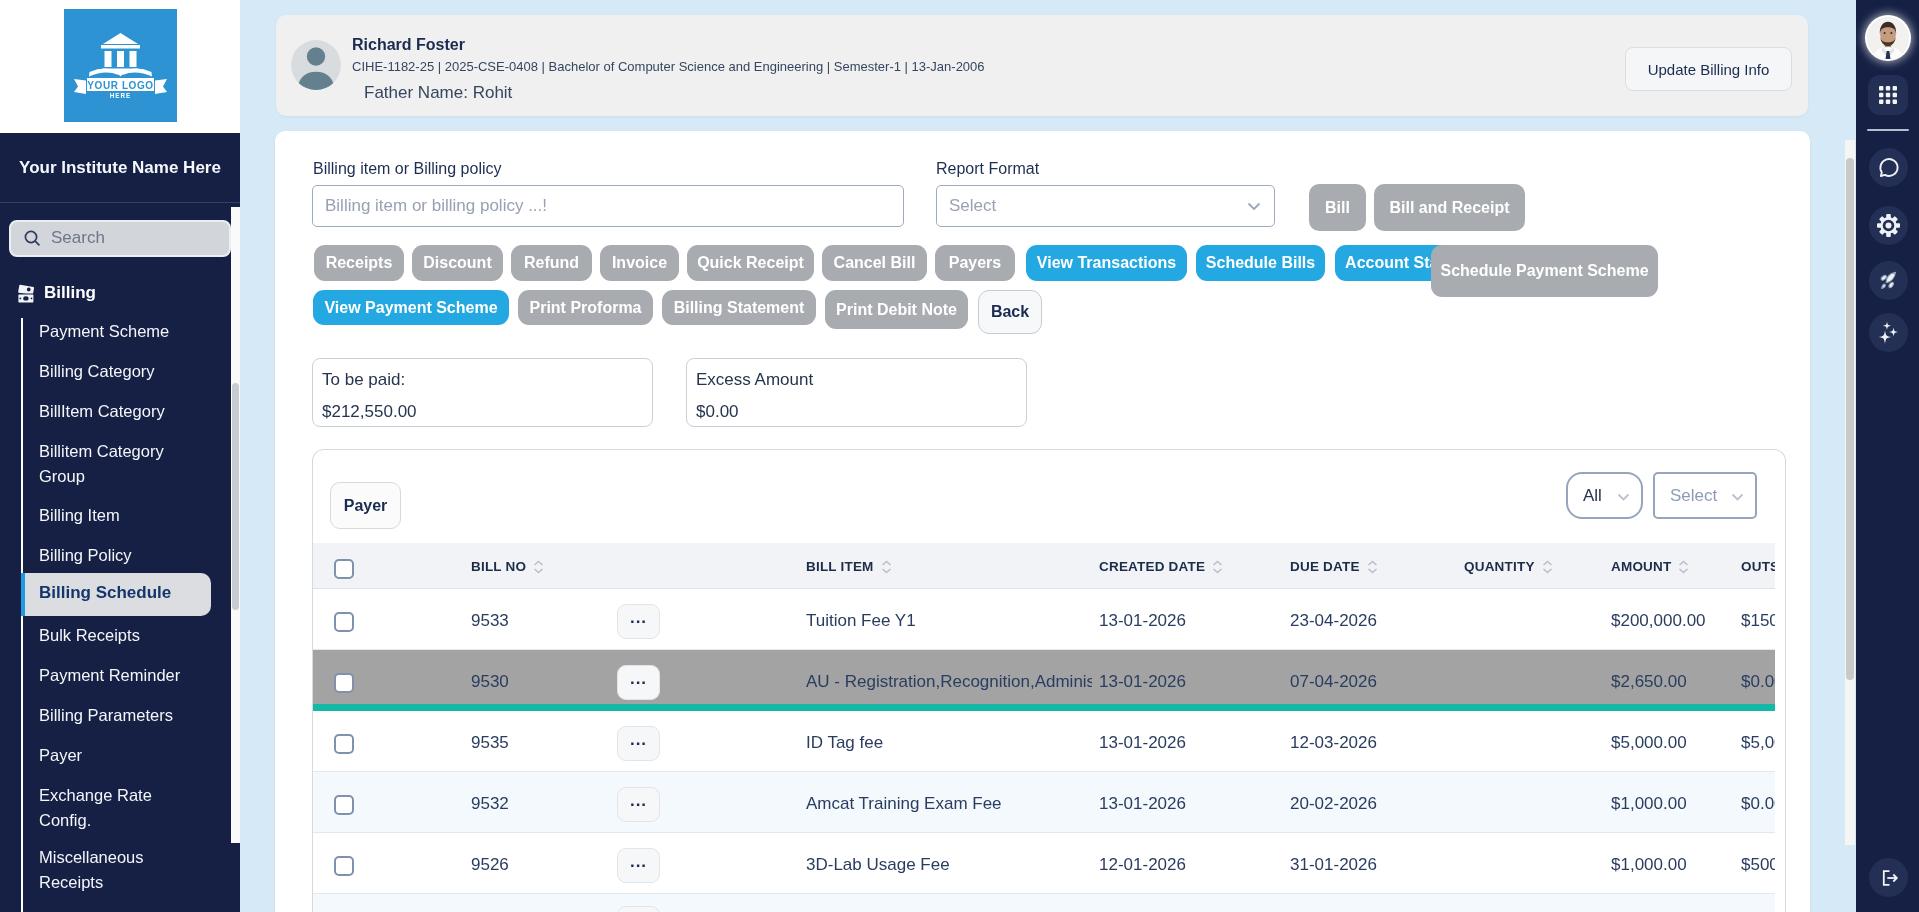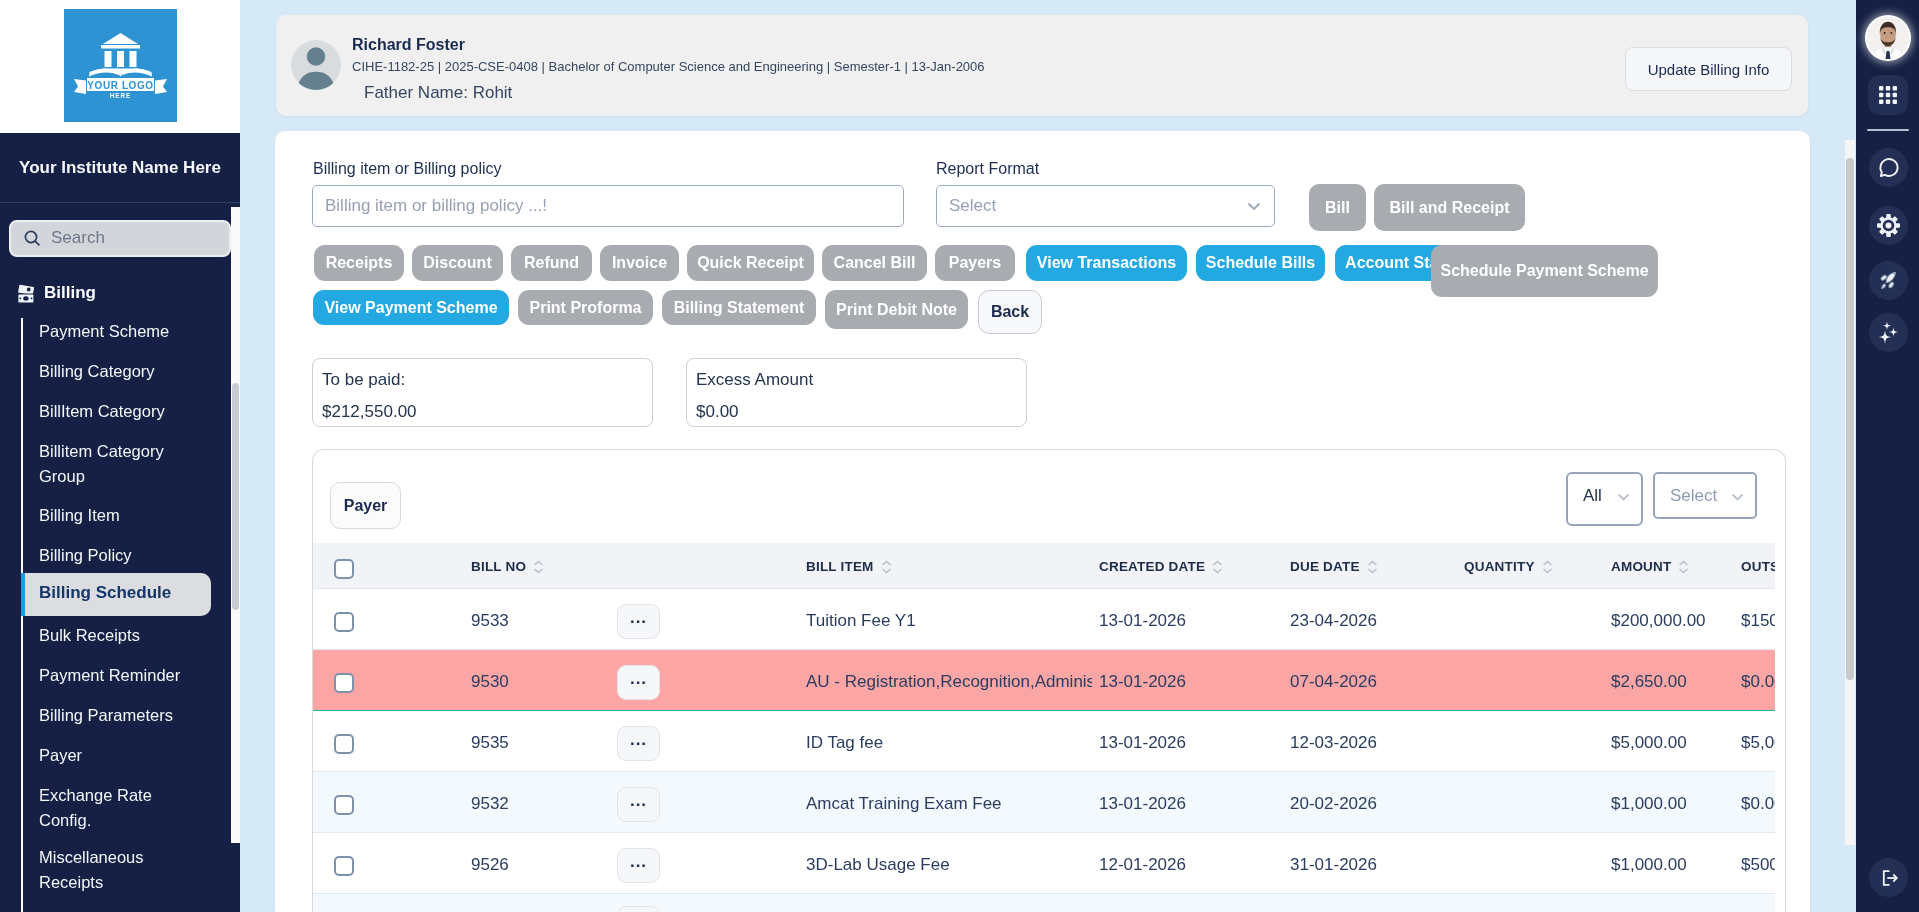--- a/index.html
+++ b/index.html
@@ -123,21 +123,21 @@
 
 <div class="abs" style="left:312px;top:358px;width:341px;height:69px;background:#fff;border:1px solid #cbd0d6;border-radius:8px"></div>
 <div class="abs" style="left:322px;top:370px;color:#25354f;font-size:17px">To be paid:</div>
 <div class="abs" style="left:322px;top:402px;color:#25354f;font-size:17px">$212,550.00</div>
 <div class="abs" style="left:686px;top:358px;width:341px;height:69px;background:#fff;border:1px solid #cbd0d6;border-radius:8px"></div>
 <div class="abs" style="left:696px;top:370px;color:#25354f;font-size:17px">Excess Amount</div>
 <div class="abs" style="left:696px;top:402px;color:#25354f;font-size:17px">$0.00</div>
 
 <div class="abs" style="left:312px;top:449px;width:1474px;height:463px;background:#fff;border:1px solid #d6d9de;border-bottom:none;border-radius:12px 12px 0 0"></div>
 <div class="abs" style="left:330px;top:482px;width:71px;height:47px;background:#fbfbfc;border:1px solid #d6d9de;border-radius:10px;color:#1b2b50;font-weight:bold;font-size:16px;display:flex;align-items:center;justify-content:center">Payer</div>
-<div class="abs" style="left:1566px;top:472px;width:77px;height:54px;border:2px solid #97a5bc;border-radius:6px;background:#fff">
+<div class="abs" style="left:1566px;top:472px;width:77px;height:47px;border:2px solid #97a5bc;border-radius:16px;background:#fff">
   <span class="abs" style="left:15px;top:12px;color:#25354f;font-size:17px">All</span>
   <svg class="abs" style="right:11px;top:19px" width="13" height="9" viewBox="0 0 13 9">
       <path d="M1.5 1.5l5 5 5-5" fill="none" stroke="#b9c2cd" stroke-width="1.8"></path>
     </svg>
 </div>
 <div class="abs" style="left:1653px;top:472px;width:104px;height:47px;border:2px solid #97a5bc;border-radius:5px;background:#fff">
   <span class="abs" style="left:15px;top:12px;color:#8d9cb5;font-size:17px">Select</span>
   <svg class="abs" style="right:11px;top:19px" width="13" height="9" viewBox="0 0 13 9">
       <path d="M1.5 1.5l5 5 5-5" fill="none" stroke="#b9c2cd" stroke-width="1.8"></path>
     </svg>
@@ -169,21 +169,21 @@
   <div class="abs row" style="left:0;top:46px;width:1462px;height:61px;border-bottom:1px solid #e3e8ee;background:#fff">
     <div class="ckb" style="top:23px"></div>
       <div class="cell" style="left:158px;top:22px">9533</div>
       <div class="dots" style="top:15px">...</div>
     <div class="cell" style="left:493px;top:22px">Tuition Fee Y1</div>
       <div class="cell" style="left:786px;top:22px">13-01-2026</div>
       <div class="cell" style="left:977px;top:22px">23-04-2026</div>
     <div class="cell" style="left:1298px;top:22px">$200,000.00</div>
       <div class="cell" style="left:1428px;top:22px">$150,000.00</div>
   </div>
-  <div class="abs row" style="left:0;top:107px;width:1462px;height:61px;border-bottom:1px solid #14b8a6;background:#fca5a5">
+  <div class="abs row" style="left:0;top:107px;width:1462px;height:61px;border-bottom:7px solid #14b8a6;background:#a3a3a3">
     <div class="ckb" style="top:23px"></div>
       <div class="cell" style="left:158px;top:22px">9530</div>
       <div class="dots" style="top:15px">...</div>
     <div class="cell" style="left:493px;top:22px;width:286px;overflow:hidden">AU - Registration,Recognition,Administration fee</div>
       <div class="cell" style="left:786px;top:22px">13-01-2026</div>
       <div class="cell" style="left:977px;top:22px">07-04-2026</div>
     <div class="cell" style="left:1298px;top:22px">$2,650.00</div>
       <div class="cell" style="left:1428px;top:22px">$0.00</div>
   </div>
   <div class="abs row" style="left:0;top:168px;width:1462px;height:61px;border-bottom:1px solid #e3e8ee;background:#fff">

